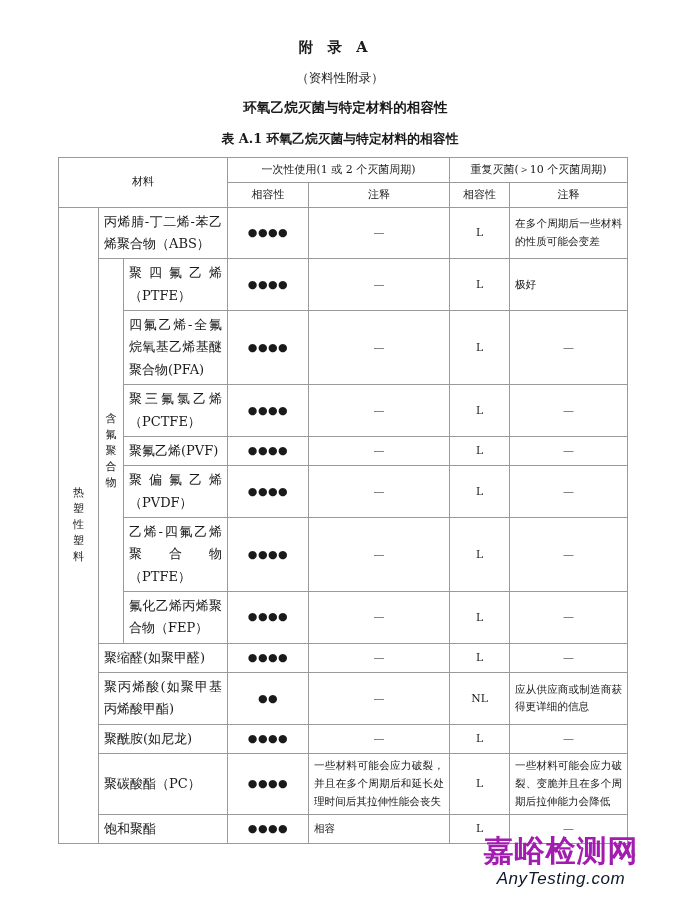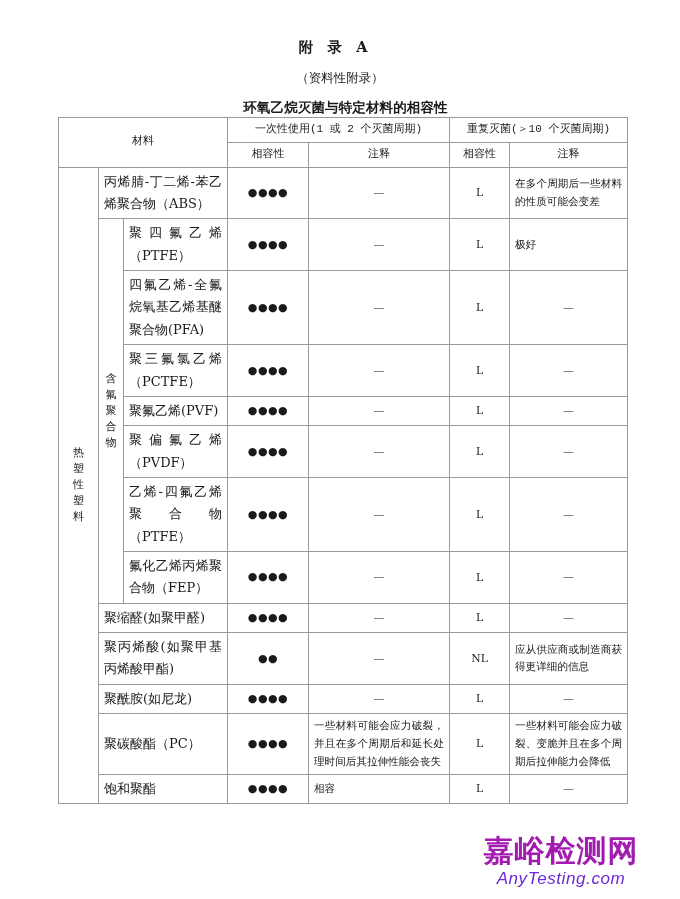--- a/index.html
+++ b/index.html
@@ -82,21 +82,20 @@
     font-weight: normal;
   }
   
   table.compat {
     border: 1px solid #555;
   }
   .hdr {
     text-align: center;
     font-size: 11px;
     padding: 5px 3px;
-    font-family: Liberation Mono, monospace;
   }
 
   .v-label {
     text-align: center;
     font-size: 11px;
     line-height: 1.45;
     letter-spacing: 0.02em;
     padding: 2px 1px;
     width: 20px;
   }
@@ -158,21 +157,21 @@
     font-size: 30px;
     font-weight: bold;
     color: #a21caf;
     letter-spacing: 1px;
     line-height: 1;
     font-family: "DejaVu Sans", sans-serif;
   }
   .wm-en {
     font-size: 17px;
     font-style: italic;
-    color: #6d28d9;
+    color: #0f172a;
     letter-spacing: 0.6px;
     margin-top: 3px;
     font-family: "Liberation Sans", sans-serif;
   }
   .page-num {
     position: absolute;
     right: 44px;
     bottom: 40px;
     font-size: 9.5px;
     color: #8d8d8d;
@@ -183,20 +182,21 @@
 
 <div class="page">
 
   <div>
     <div class="annex-title">附 录 A</div>
     <div class="annex-sub">（资料性附录）</div>
     <div class="annex-name">环氧乙烷灭菌与特定材料的相容性</div>
   </div>
 
 
+  <div class="table-caption">表 A.1   环氧乙烷灭菌与特定材料的相容性</div>
 
   <div class="tbl-wrap">
     <table class="compat">
       <colgroup>
         <col class="c-mat-a">
           <col class="c-mat-b">
           <col class="c-mat-c">
         <col class="c-cmp1">
           <col class="c-note1">
           <col class="c-cmp2">

